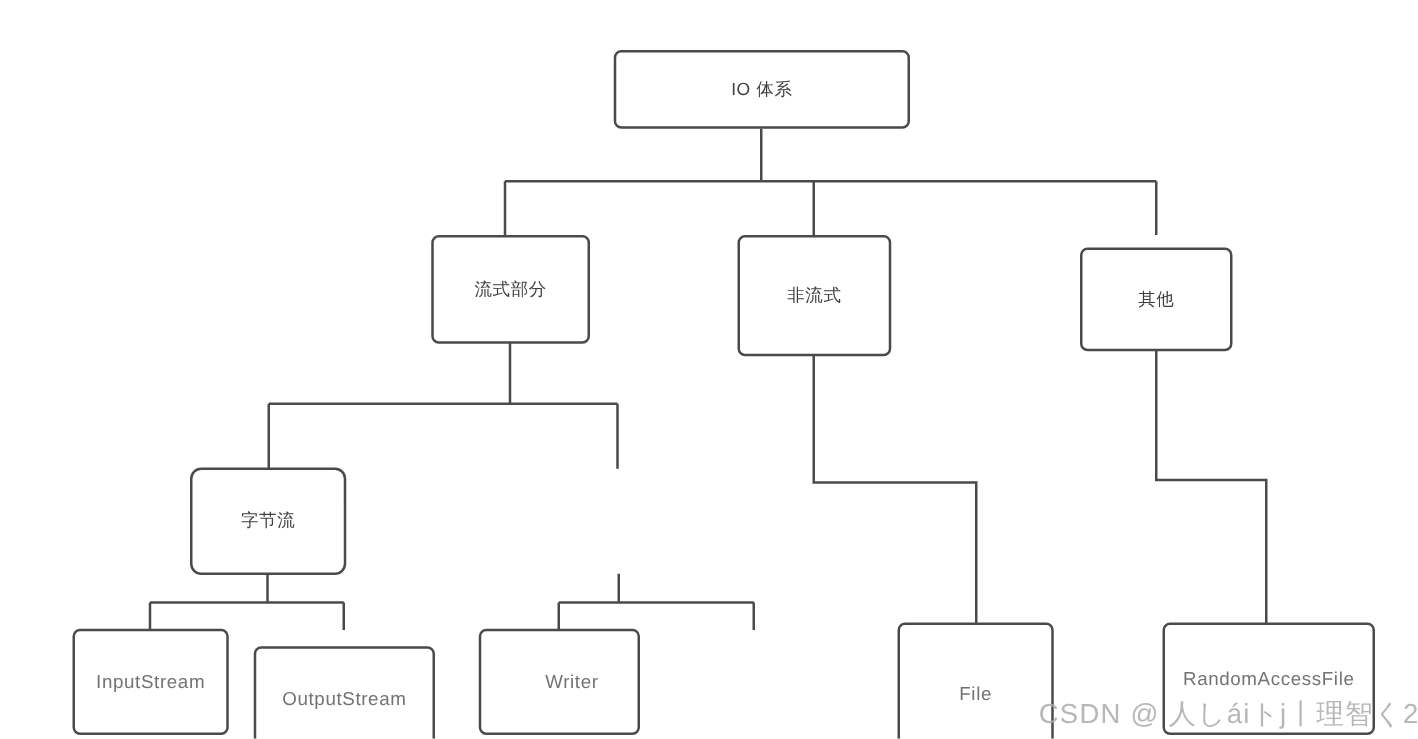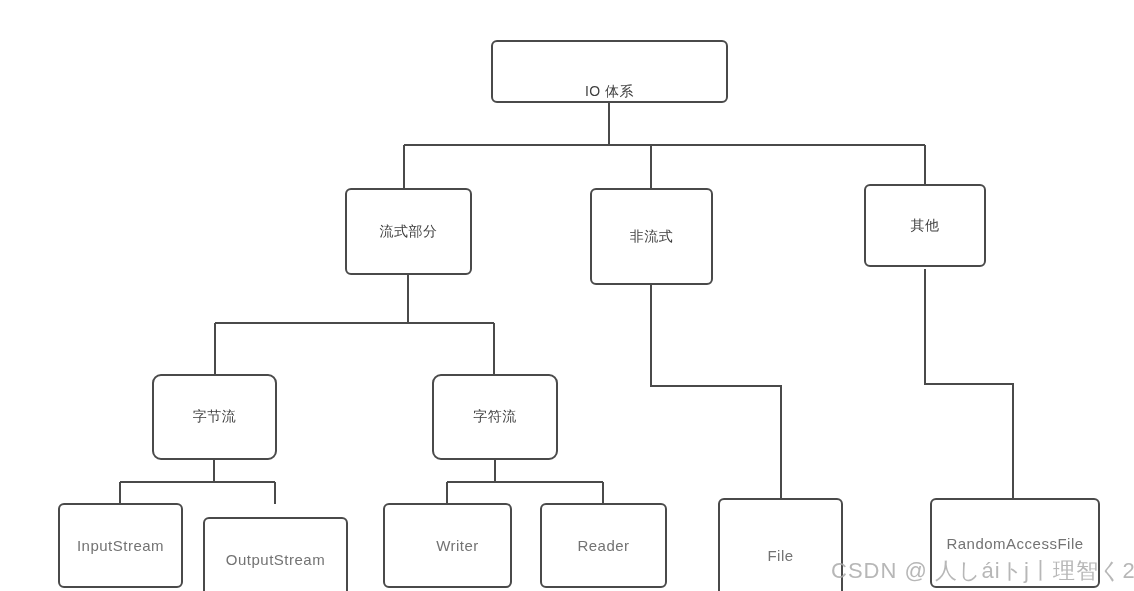--- a/index.html
+++ b/index.html
@@ -37,29 +37,29 @@
     justify-content: center;
     font-size: 14px;
     color: #3f3f3f;
     letter-spacing: 0.5px;
     white-space: nowrap;
   }
   .node.en {
     font-size: 15px;
     color: #737373;
   }
-  .r-sm  { border-radius: 6px; align-items: flex-end;  }
+  .r-sm  { border-radius: 6px;  }
   .r-md  { border-radius: 9px;  }
   .r-lg  { border-radius: 6px; }
 
   
   .n-root       { left: 491px; top: 40px;  width: 237px; height: 63px; }
   .n-stream     { left: 345px; top: 188px; width: 127px; height: 87px; }
   .n-nonstream  { left: 590px; top: 188px; width: 123px; height: 97px; }
-  .n-other      { left: 864px; top: 184px; width: 122px; height: 83px; }
+  .n-other      { left: 864px; top: 198px; width: 122px; height: 83px; }
   .n-byte       { left: 152px; top: 374px; width: 125px; height: 86px; }
   .n-char       { left: 432px; top: 374px; width: 126px; height: 86px; }
   .n-input      { left: 58px;  top: 503px; width: 125px; height: 85px; }
   .n-output     { left: 203px; top: 517px; width: 145px; height: 85px; }
   .n-writer     { left: 383px; top: 503px; width: 129px; height: 85px; padding-left: 20px; }
   .n-reader     { left: 540px; top: 503px; width: 127px; height: 85px; }
   .n-file       { left: 718px; top: 498px; width: 125px; height: 114px; }
   .n-raf        { left: 930px; top: 498px; width: 170px; height: 90px; align-items: center; }
 
   .watermark {
@@ -120,39 +120,33 @@
   </div>
 
   <div class="node r-lg n-other">
     <span>其他</span>
   </div>
 
   <div class="node r-md n-byte">
     <span>字节流</span>
   </div>
 
-  <div class="node r-md n-char">
-    <span>字符流</span>
-  </div>
 
   <div class="node en r-lg n-input">
     <span>InputStream</span>
   </div>
 
   <div class="node en r-lg n-output">
     <span>OutputStream</span>
   </div>
 
   <div class="node en r-lg n-writer">
     <span>Writer</span>
   </div>
 
-  <div class="node en r-lg n-reader">
-    <span>Reader</span>
-  </div>
 
   <div class="node en r-lg n-file">
     <span>File</span>
   </div>
 
   <div class="node en r-lg n-raf">
     <span>RandomAccessFile</span>
   </div>
 
   <div class="watermark">CSDN @ 人しáiトj丨理智く220</div>

